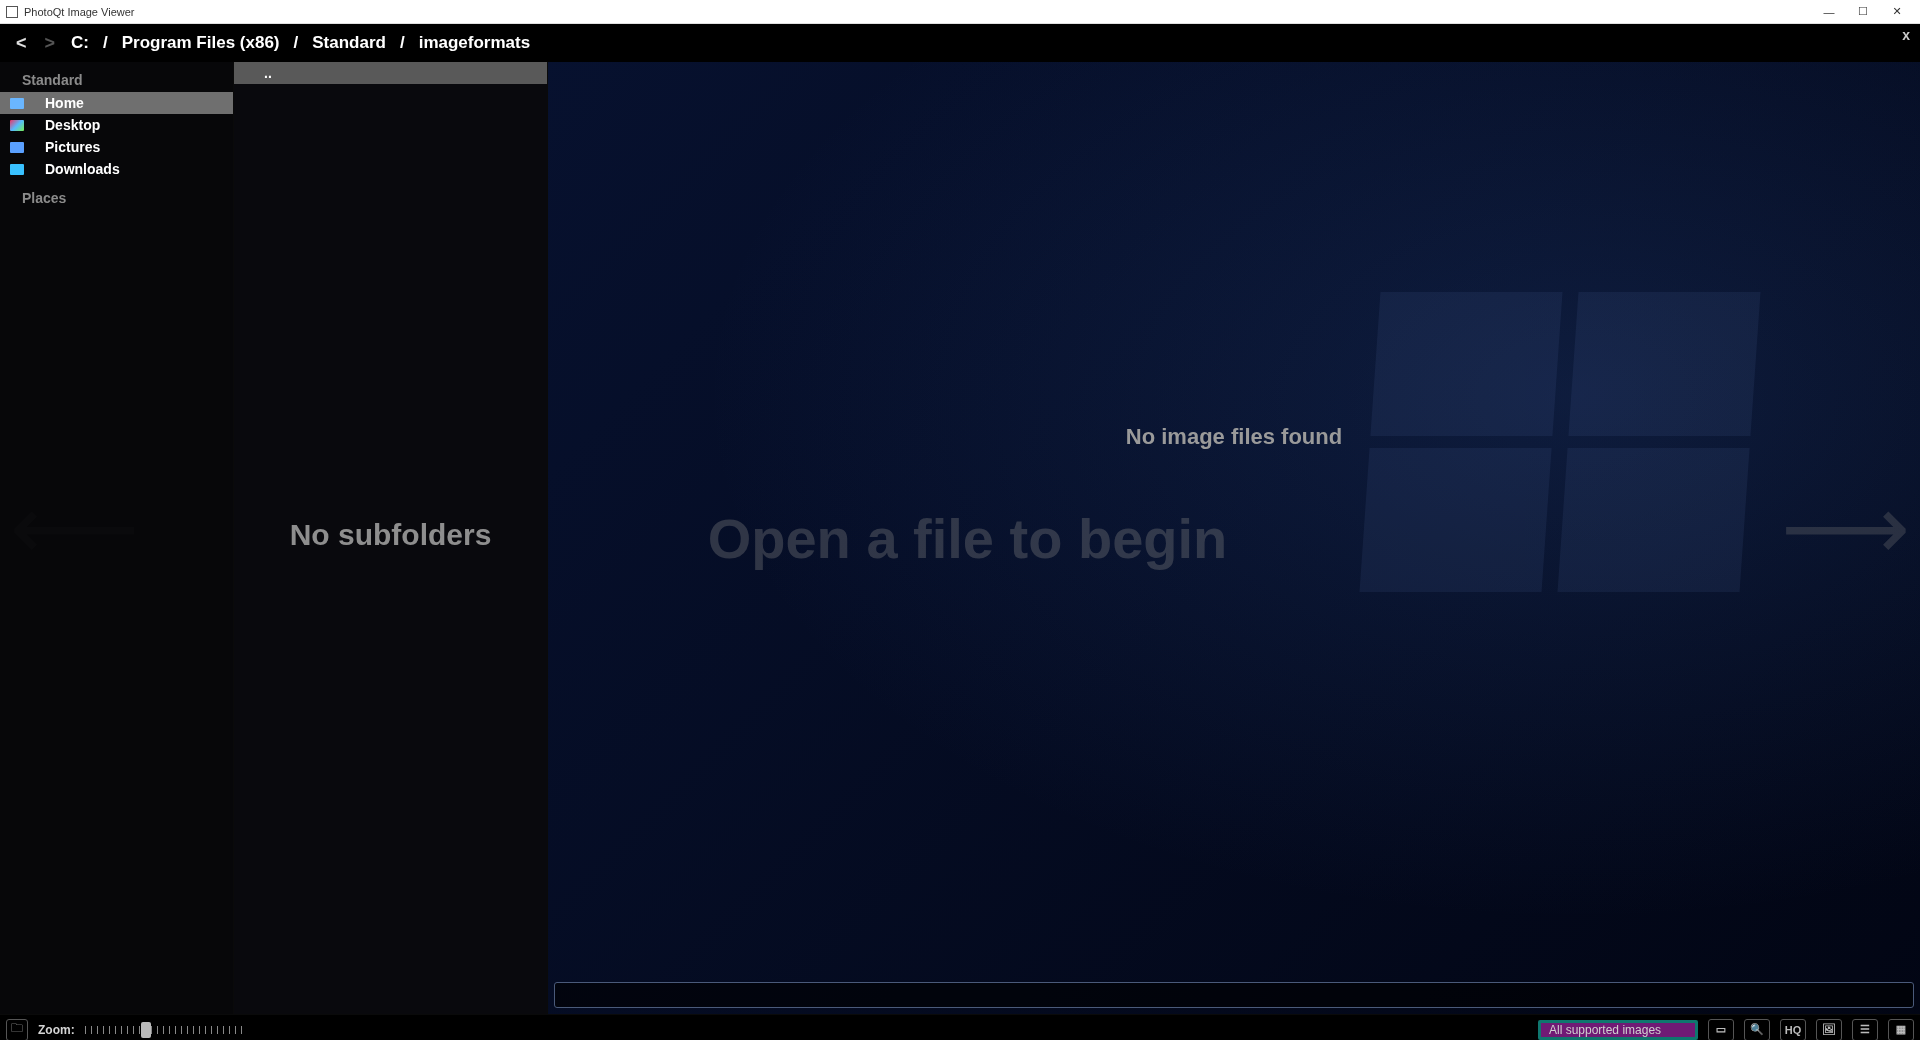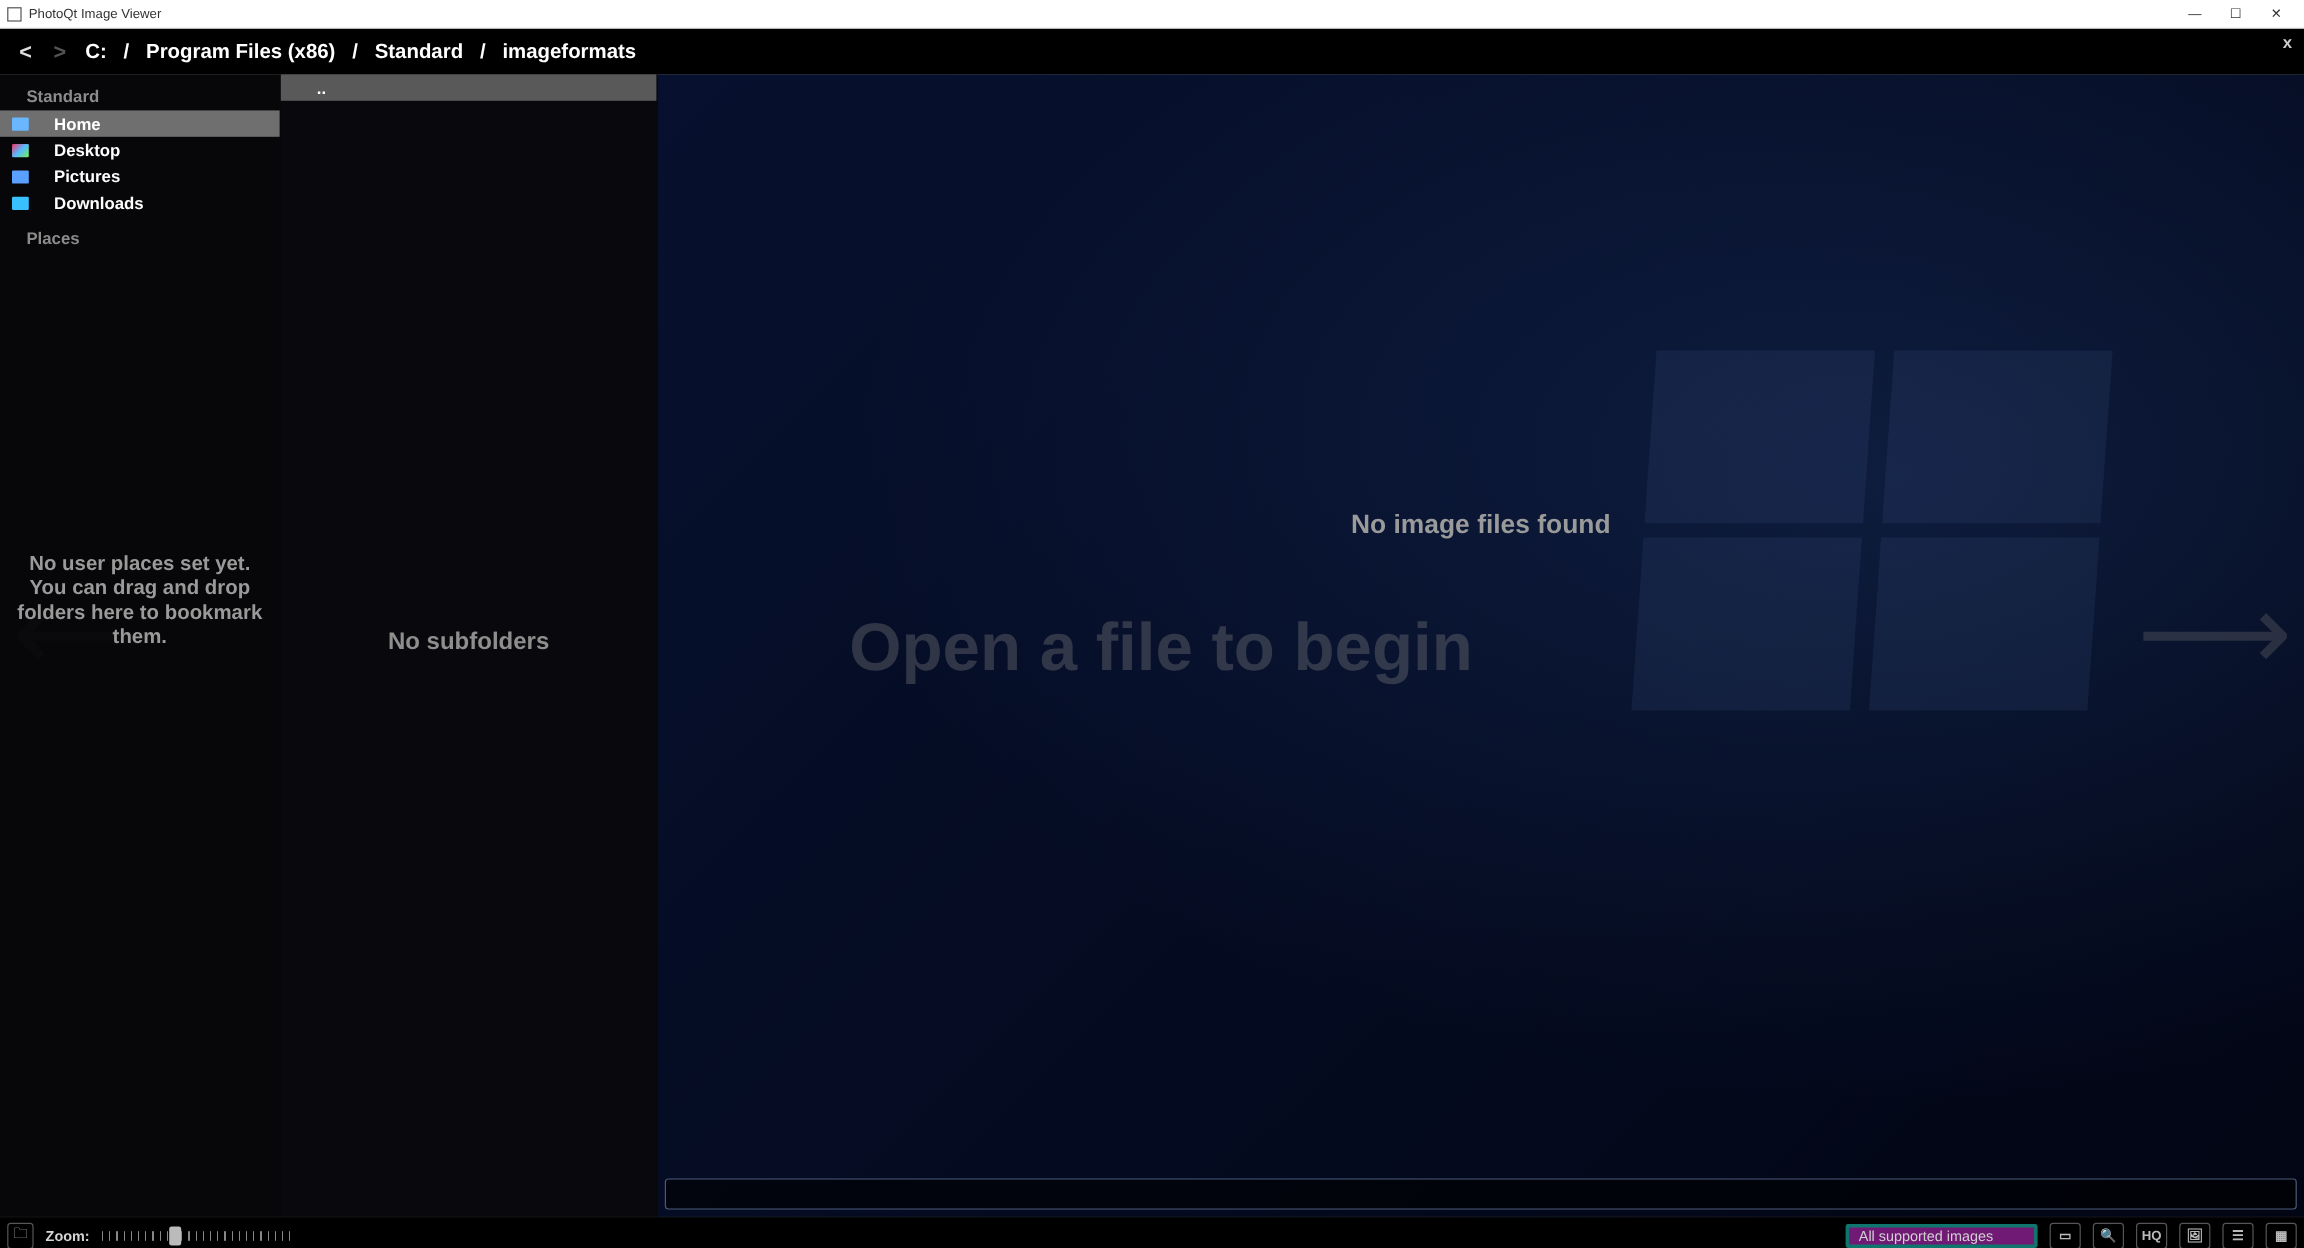--- a/index.html
+++ b/index.html
@@ -80,21 +80,21 @@
 }
 
 
 .subpane { width: 314px; background: rgba(10,10,14,0.9); z-index: 1; position: relative; border-right: 1px solid #0a0a0a;}
 .subpane .dotdot{
   height: 22px; background: #595959; color: #fff; font-size: 14px; font-weight: 700;
   display: flex; align-items: center; padding-left: 30px;
 }
 .subpane .centered{
   position: absolute; left:0; right:0; top: 50%; transform: translateY(-60%);
-  text-align: center; color: #8e8e8e; font-size: 20px; font-weight: 700;
+  text-align: center; color: #8e8e8e; font-size: 30px; font-weight: 700;
 }
 
 
 .imgpane { flex: 1; position: relative; z-index: 1; }
 .imgpane .centered{
   position: absolute; left:0; right:0; top: 38%; text-align: center;
   color: #9a9a9a; font-size: 22px; font-weight: 700;
 }
 .imgpane .searchbox{
   position: absolute; left: 6px; right: 6px; bottom: 6px; height: 26px;
@@ -179,21 +179,20 @@
     <div class="item">
       <span class="folder-ic ic-pics"></span>
       <span>Pictures</span>
     </div>
     <div class="item">
       <span class="folder-ic ic-dl"></span>
       <span>Downloads</span>
     </div>
 
     <div class="section">Places</div>
-    <div class="places-hint">No user places set yet. You can drag and drop folders here to bookmark them.</div>
   </div>
 
   <div class="subpane">
     <div class="dotdot">..</div>
     <div class="centered">No subfolders</div>
   </div>
 
   <div class="imgpane">
     <div class="centered">No image files found</div>
     <input class="searchbox" placeholder="" style="">

